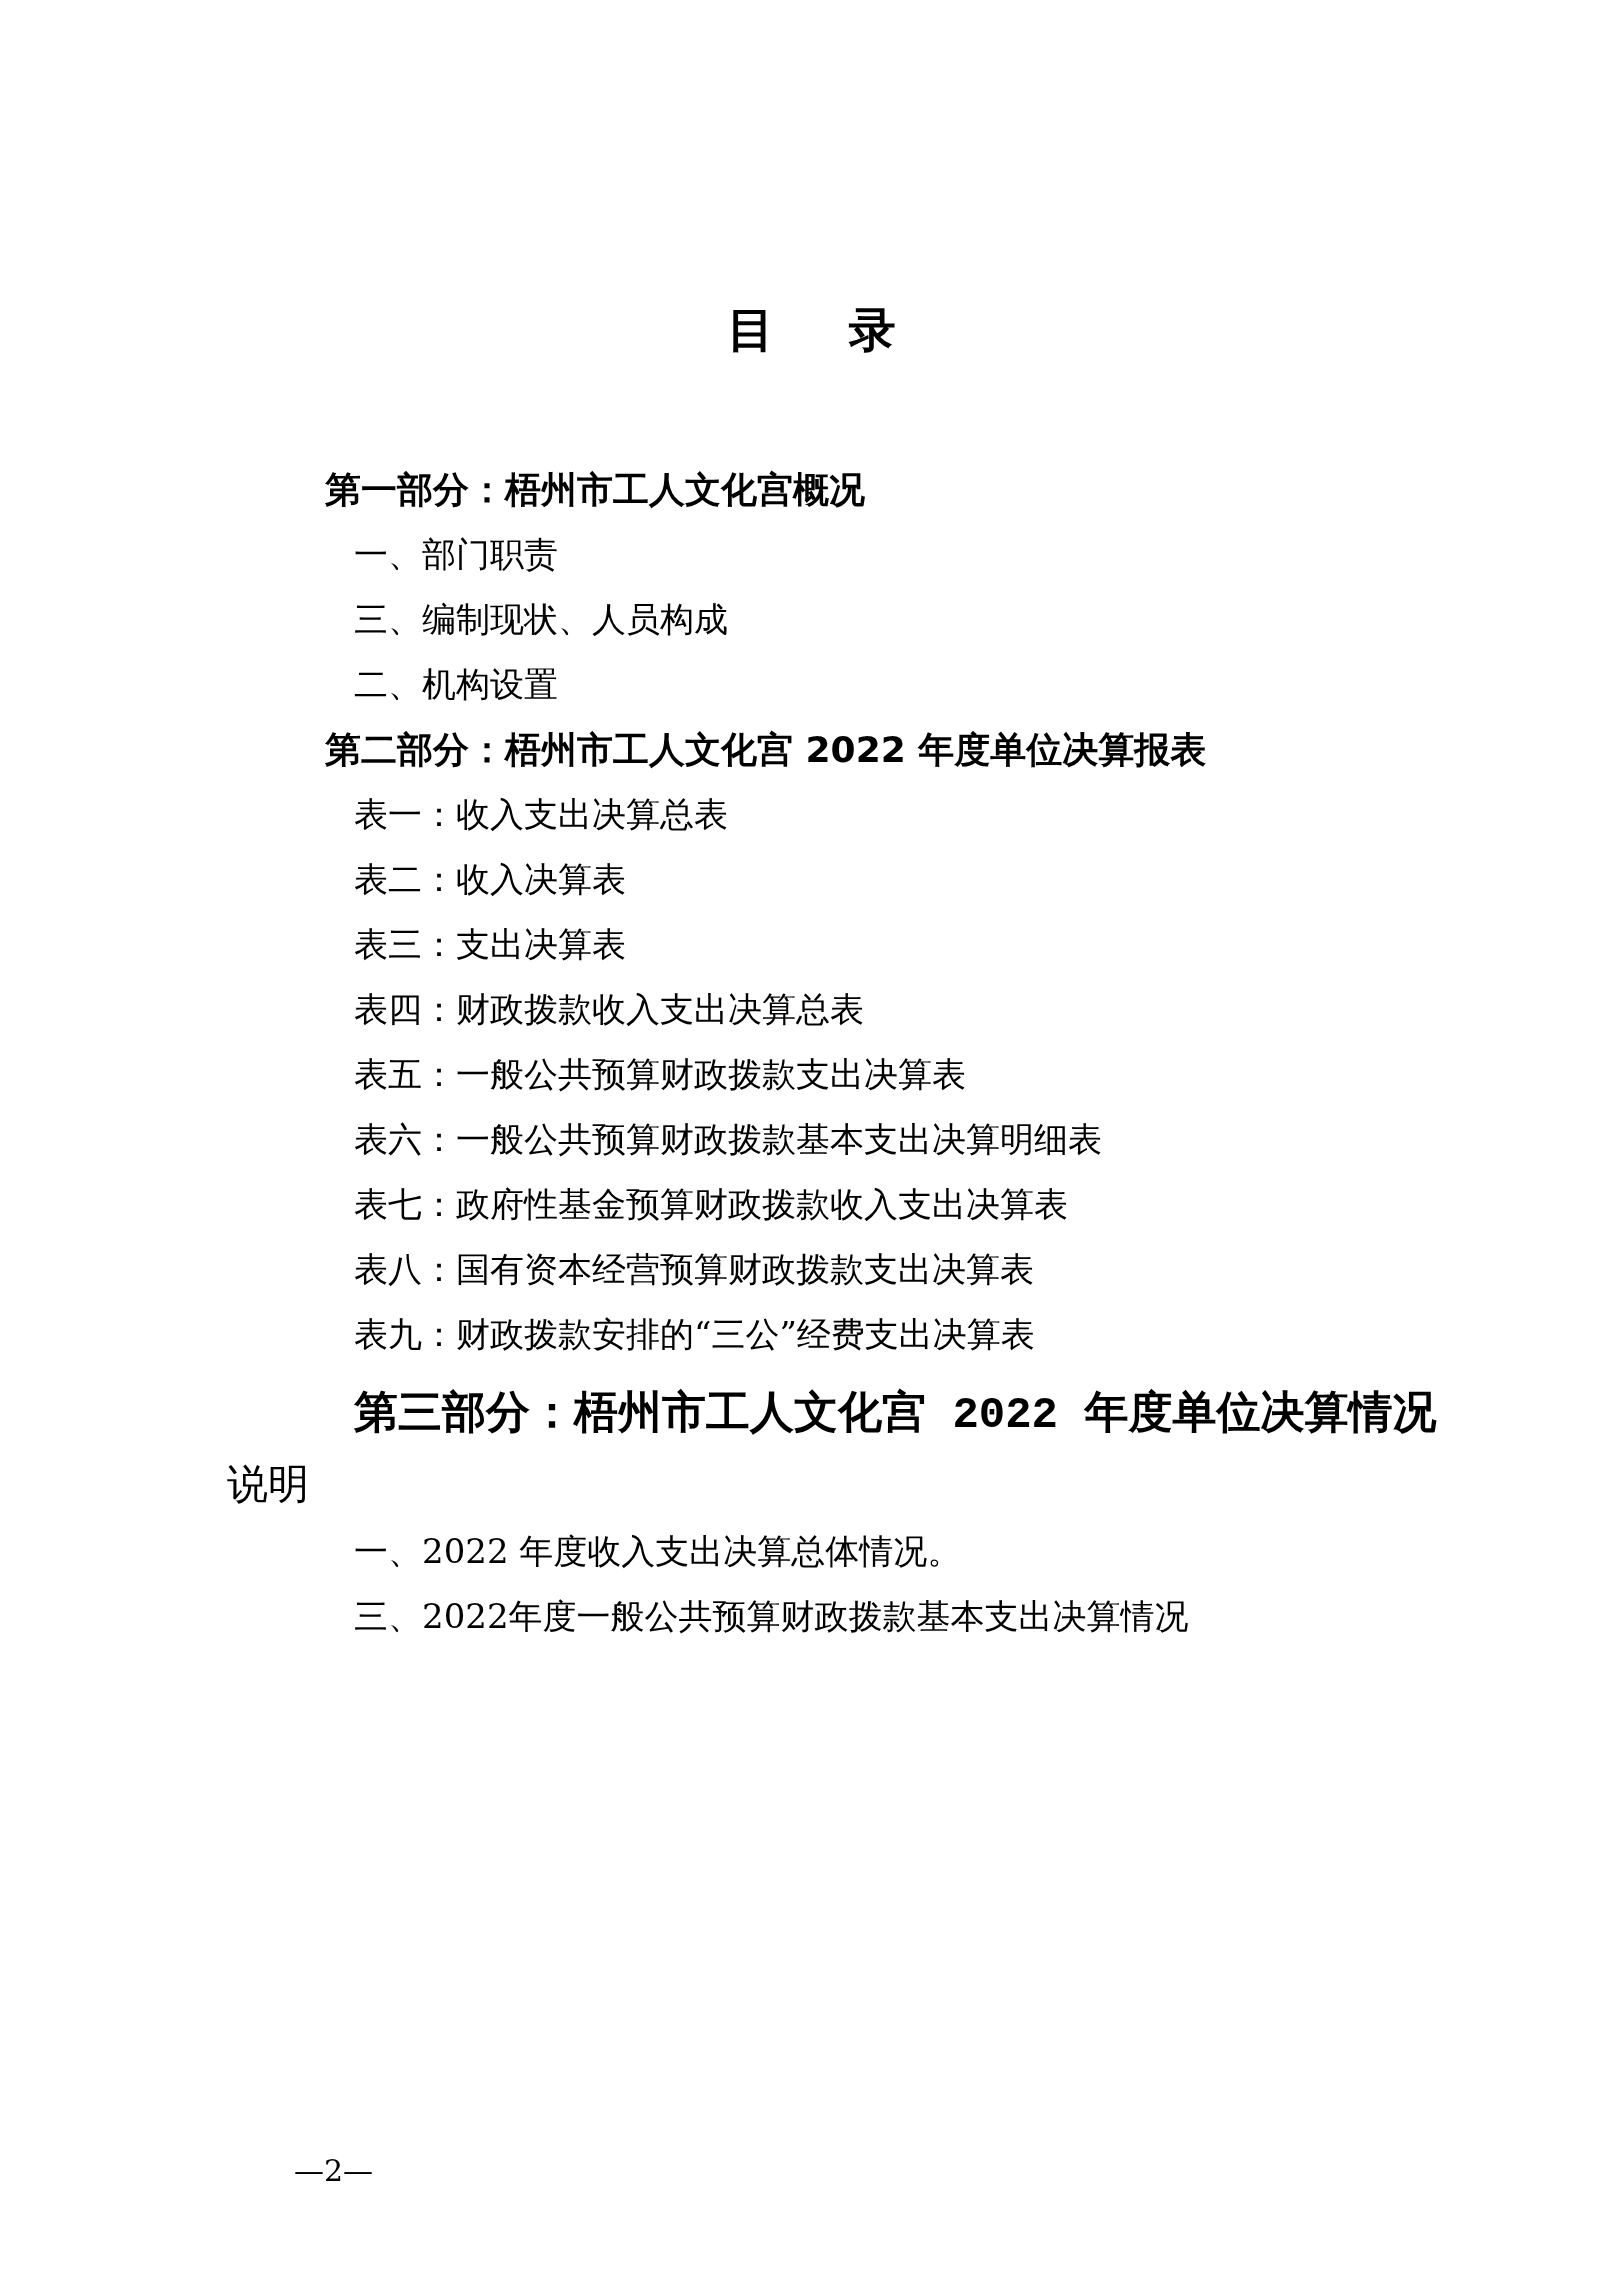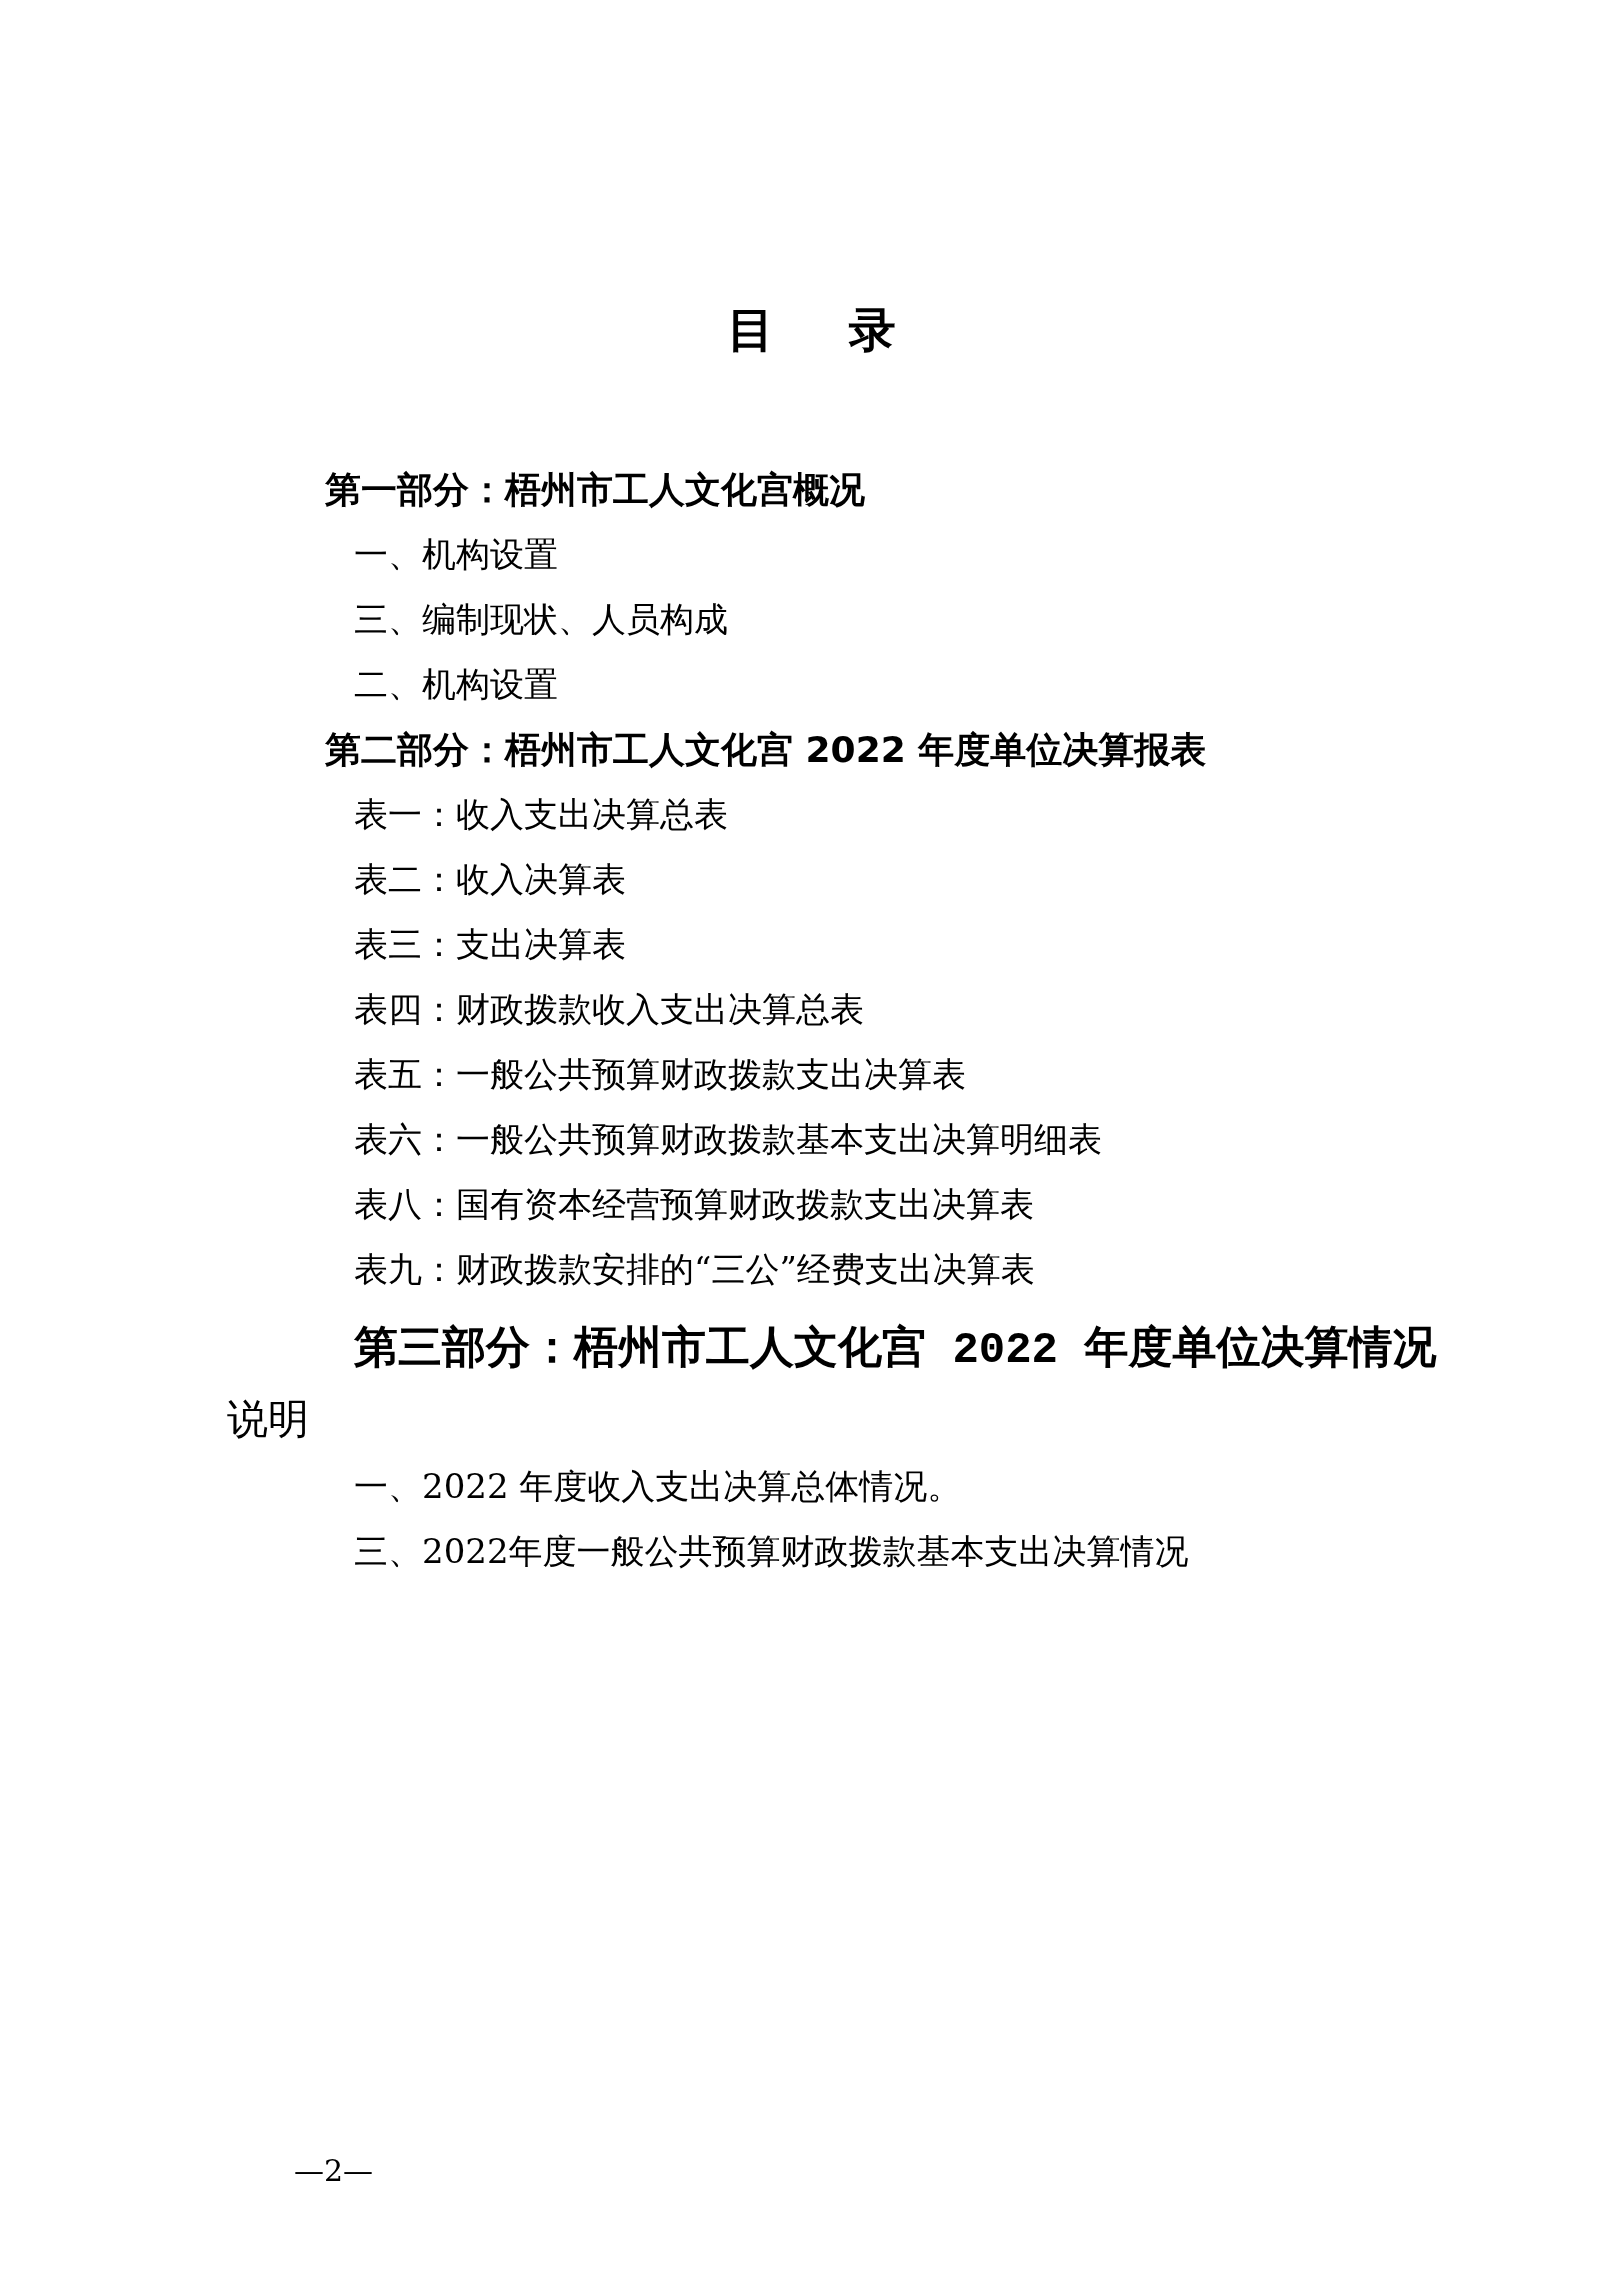--- a/index.html
+++ b/index.html
@@ -90,31 +90,32 @@
 </head>
 <body>
 
 <div class="page">
 
   <div class="doc-title">目    录</div>
 
   <div class="content">
 
     <div class="part-heading">第一部分：梧州市工人文化宫概况</div>
-    <div class="toc-line">一、机构设置</div>
+    <div class="toc-line">一、部门职责</div>
     <div class="toc-line">三、编制现状、人员构成</div>
     <div class="toc-line">二、机构设置</div>
 
     <div class="part-heading">第二部分：梧州市工人文化宫 2022 年度单位决算报表</div>
     <div class="toc-line">表一：收入支出决算总表</div>
     <div class="toc-line">表二：收入决算表</div>
     <div class="toc-line">表三：支出决算表</div>
     <div class="toc-line">表四：财政拨款收入支出决算总表</div>
     <div class="toc-line">表五：一般公共预算财政拨款支出决算表</div>
     <div class="toc-line">表六：一般公共预算财政拨款基本支出决算明细表</div>
+    <div class="toc-line">表七：政府性基金预算财政拨款收入支出决算表</div>
     <div class="toc-line">表八：国有资本经营预算财政拨款支出决算表</div>
     <div class="toc-line">表九：财政拨款安排的“三公”经费支出决算表</div>
 
     <div class="third-part">
       <div class="line1">第三部分：梧州市工人文化宫 2022 年度单位决算情况</div>
       <div class="line2">说明</div>
     </div>
     <div class="toc-line">一、2022 年度收入支出决算总体情况。</div>
     <div class="toc-line">三、2022年度一般公共预算财政拨款基本支出决算情况</div>
 

